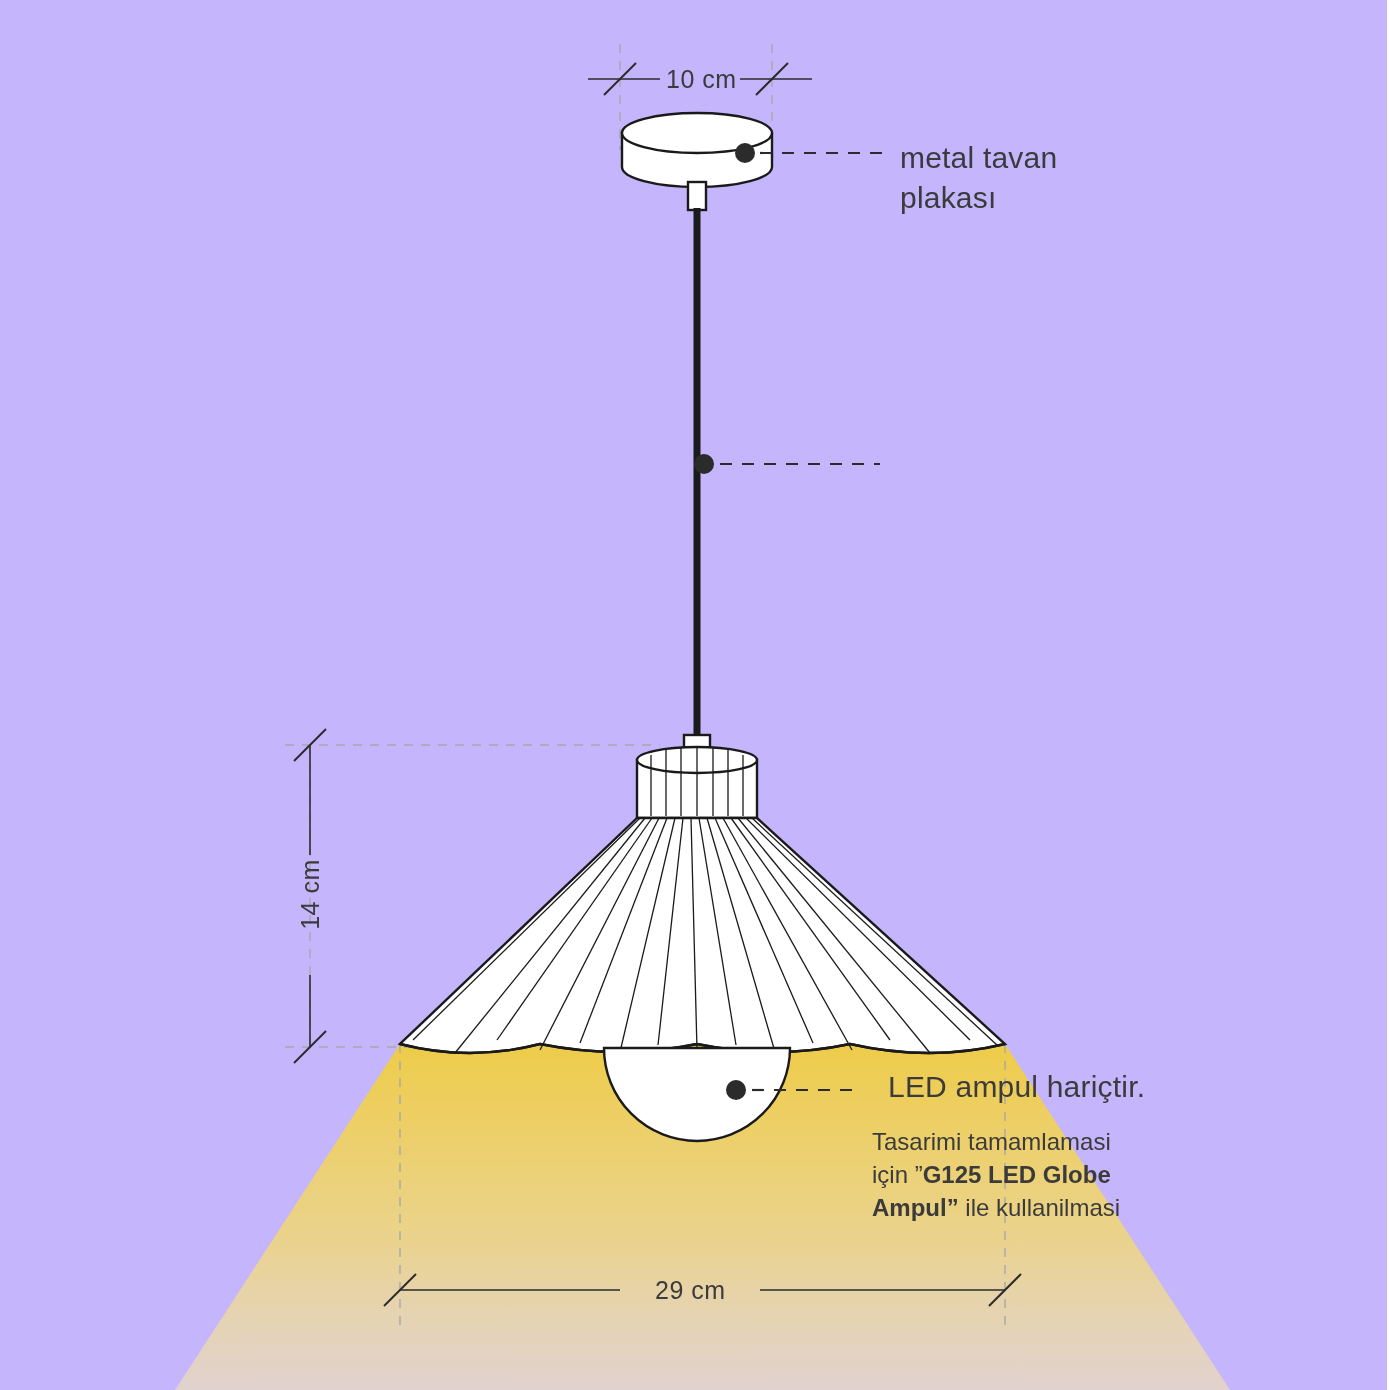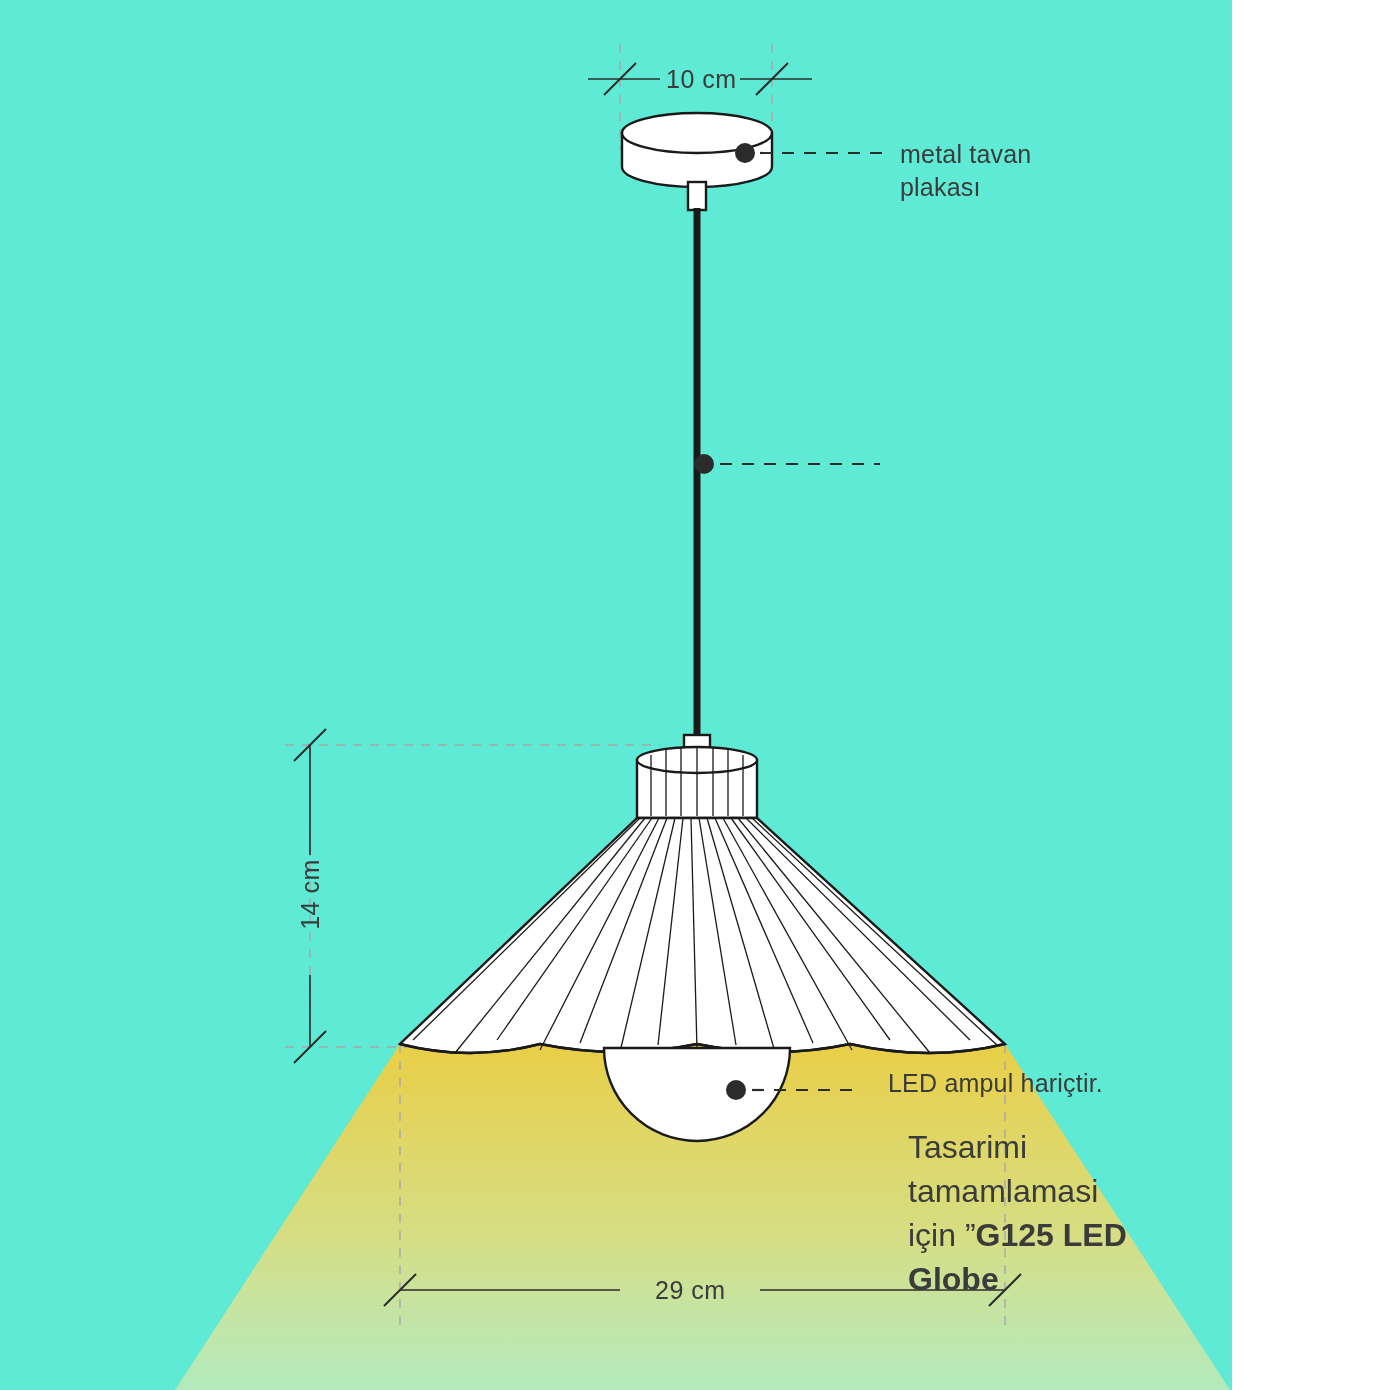--- a/index.html
+++ b/index.html
@@ -5,57 +5,56 @@
   html, body {
     margin: 0;
     padding: 0;
     background: #ffffff;
   }
   body {
     font-family: "Liberation Sans", sans-serif;
   }
   #stage {
     position: relative;
-    width: 1232px;
+    width: 1387px;
     height: 1390px;
-    background: #5eead4;
+    background: #c4b5fd;
     overflow: hidden;
   }
   #stage svg.diagram {
     position: absolute;
     left: 0;
     top: 0;
     width: 1390px;
     height: 1390px;
   }
   .anno {
     position: absolute;
     color: #3b3b3b;
-    font-size: 25px;
+    font-size: 30px;
     line-height: 1.32;
     letter-spacing: 0.2px;
     white-space: pre-line;
   }
   .dim-label {
     position: absolute;
     color: #3b3b3b;
     font-size: 25px;
     letter-spacing: 0.5px;
   }
   .dim-vertical {
     transform-origin: center center;
     transform: rotate(-90deg);
   }
   .note-block {
     position: absolute;
     color: #3b3b3b;
-    font-size: 32px;
+    font-size: 24px;
     line-height: 1.38;
     width: 290px;
-    margin-left: 36px;
   }
   .note-block b {
     font-weight: bold;
   }
 </style>
 </head>
 <body>
 
 <div id="stage">
 
@@ -178,15 +177,16 @@
 
   <div class="anno" style="left:900px; top:138px;">metal tavan
 plakası</div>
 
 
   <div class="anno" style="left:872px; top:1067px;margin-left:16px;">LED ampul hariçtir.</div>
 
   <div class="note-block" style="left:872px; top:1125px;">
     <div>Tasarimi tamamlamasi</div>
     <div><span>için ”</span><b>G125 LED Globe</b></div>
+    <div><b>Ampul”</b><span> ile kullanilmasi</span></div>
   </div>
 
 </div>
 
 </body></html>

